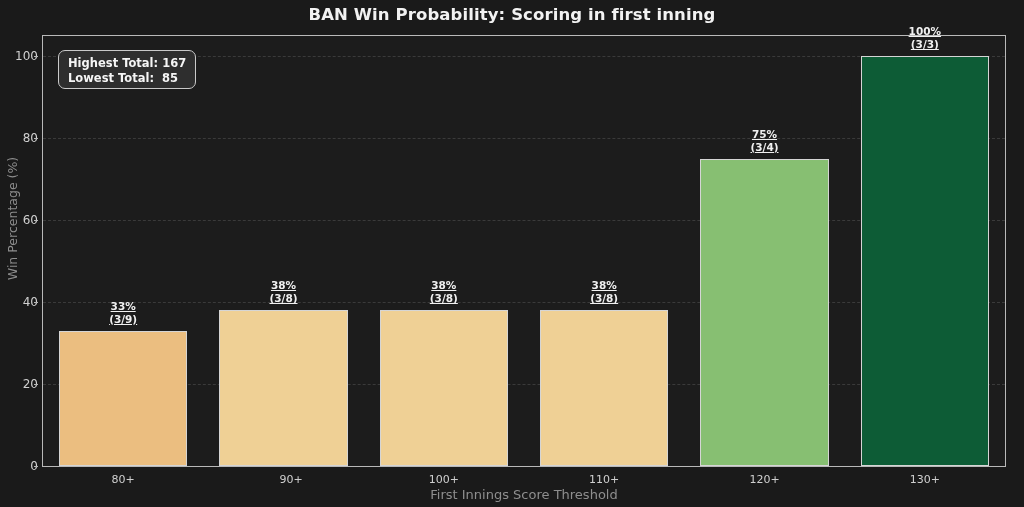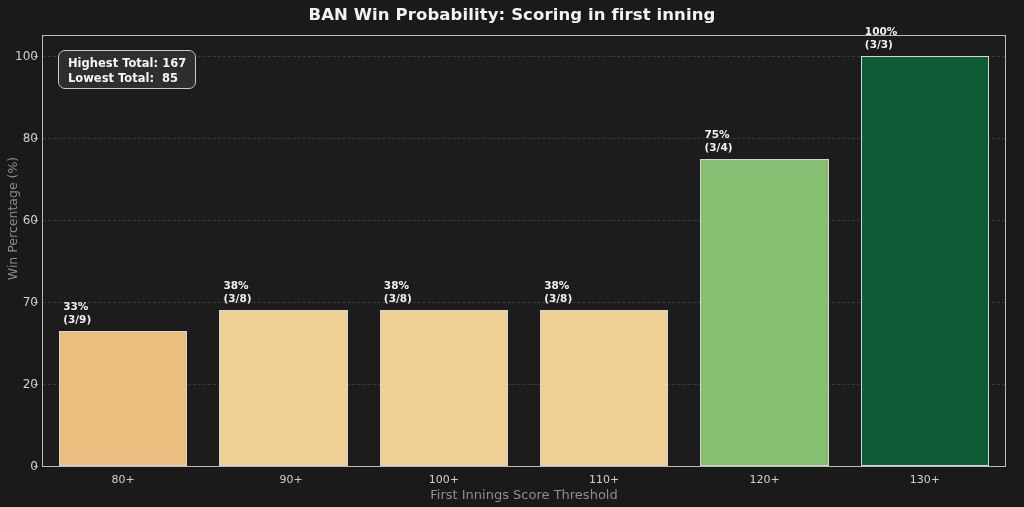--- a/index.html
+++ b/index.html
@@ -65,25 +65,27 @@
   
   .bar {
     position: absolute;
     bottom: 0;
     box-sizing: border-box;
     border: 1px solid #d5d5d5;
   }
 
   .bar-label {
     position: absolute;
+    text-align: center;
     color: #f0f0f0;
     font-size: 10.5px;
     font-weight: bold;
     line-height: 13px;
     white-space: pre;
+    text-decoration: underline;
   }
 
   
   .ytick {
     position: absolute;
     right: 0;
     width: 34px;
     text-align: right;
     color: #d0d0d0;
     font-size: 12px;
@@ -163,21 +165,21 @@
 <div id="figure">
 
   <div id="chart-title">BAN Win Probability: Scoring in first inning</div>
 
   <div id="y-axis-zone">
     <div id="y-axis-label">Win Percentage (%)</div>
   <div class="ytick" style="top: 431px;">0</div>
       <div class="ytick-mark" style="top: 431px; left: 34px;"></div>
       <div class="ytick" style="top: 349.095px;">20</div>
       <div class="ytick-mark" style="top: 349.095px; left: 34px;"></div>
-      <div class="ytick" style="top: 267.19px;">70</div>
+      <div class="ytick" style="top: 267.19px;">40</div>
       <div class="ytick-mark" style="top: 267.19px; left: 34px;"></div>
       <div class="ytick" style="top: 185.286px;">60</div>
       <div class="ytick-mark" style="top: 185.286px; left: 34px;"></div>
       <div class="ytick" style="top: 103.381px;">80</div>
       <div class="ytick-mark" style="top: 103.381px; left: 34px;"></div>
       <div class="ytick" style="top: 21.4762px;">100</div>
       <div class="ytick-mark" style="top: 21.4762px; left: 34px;"></div>
     </div>
 
   <div id="plot-area">

